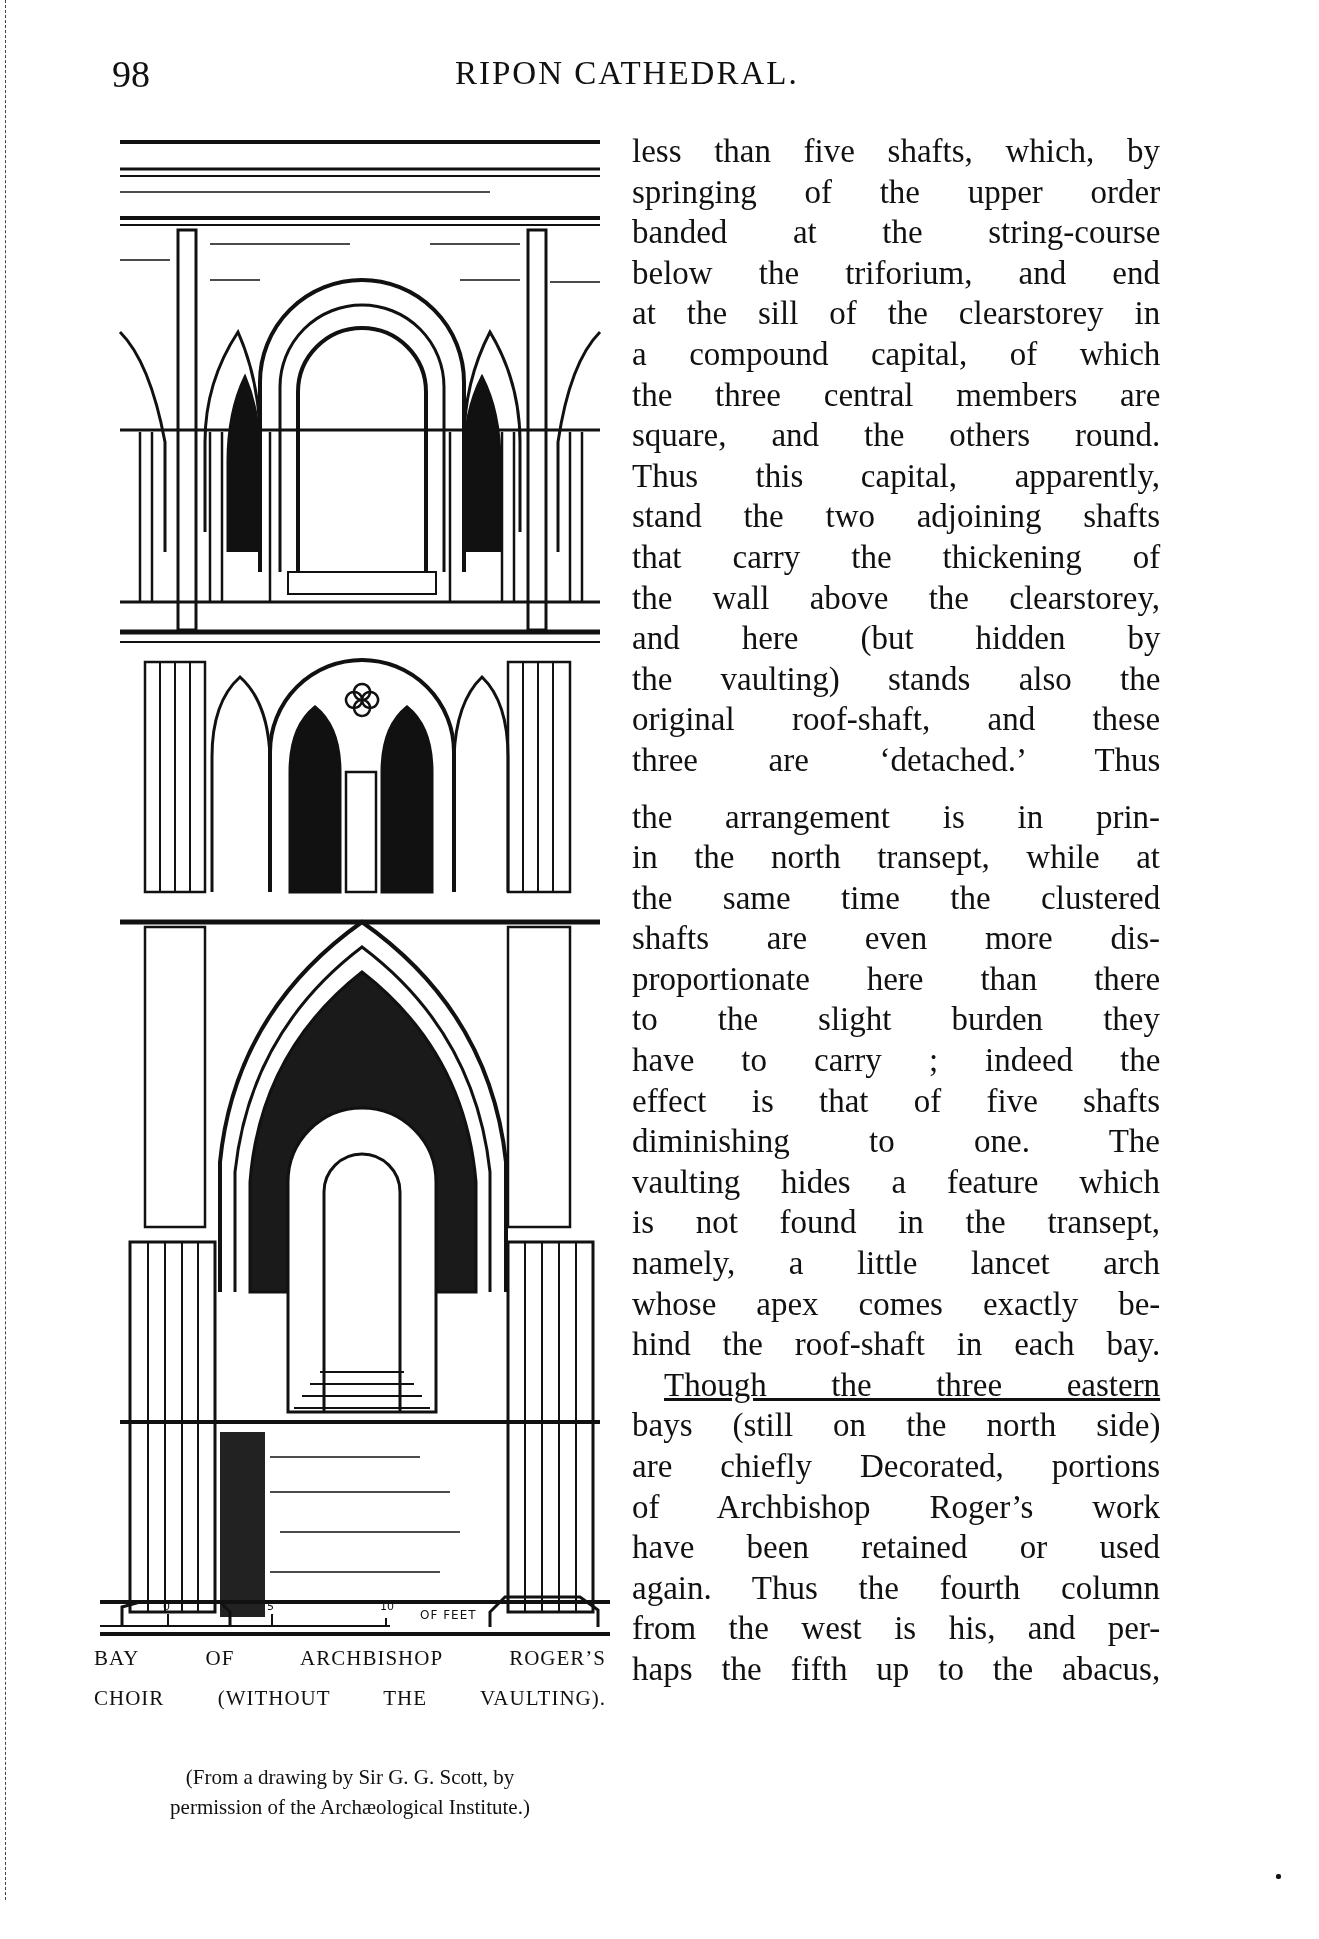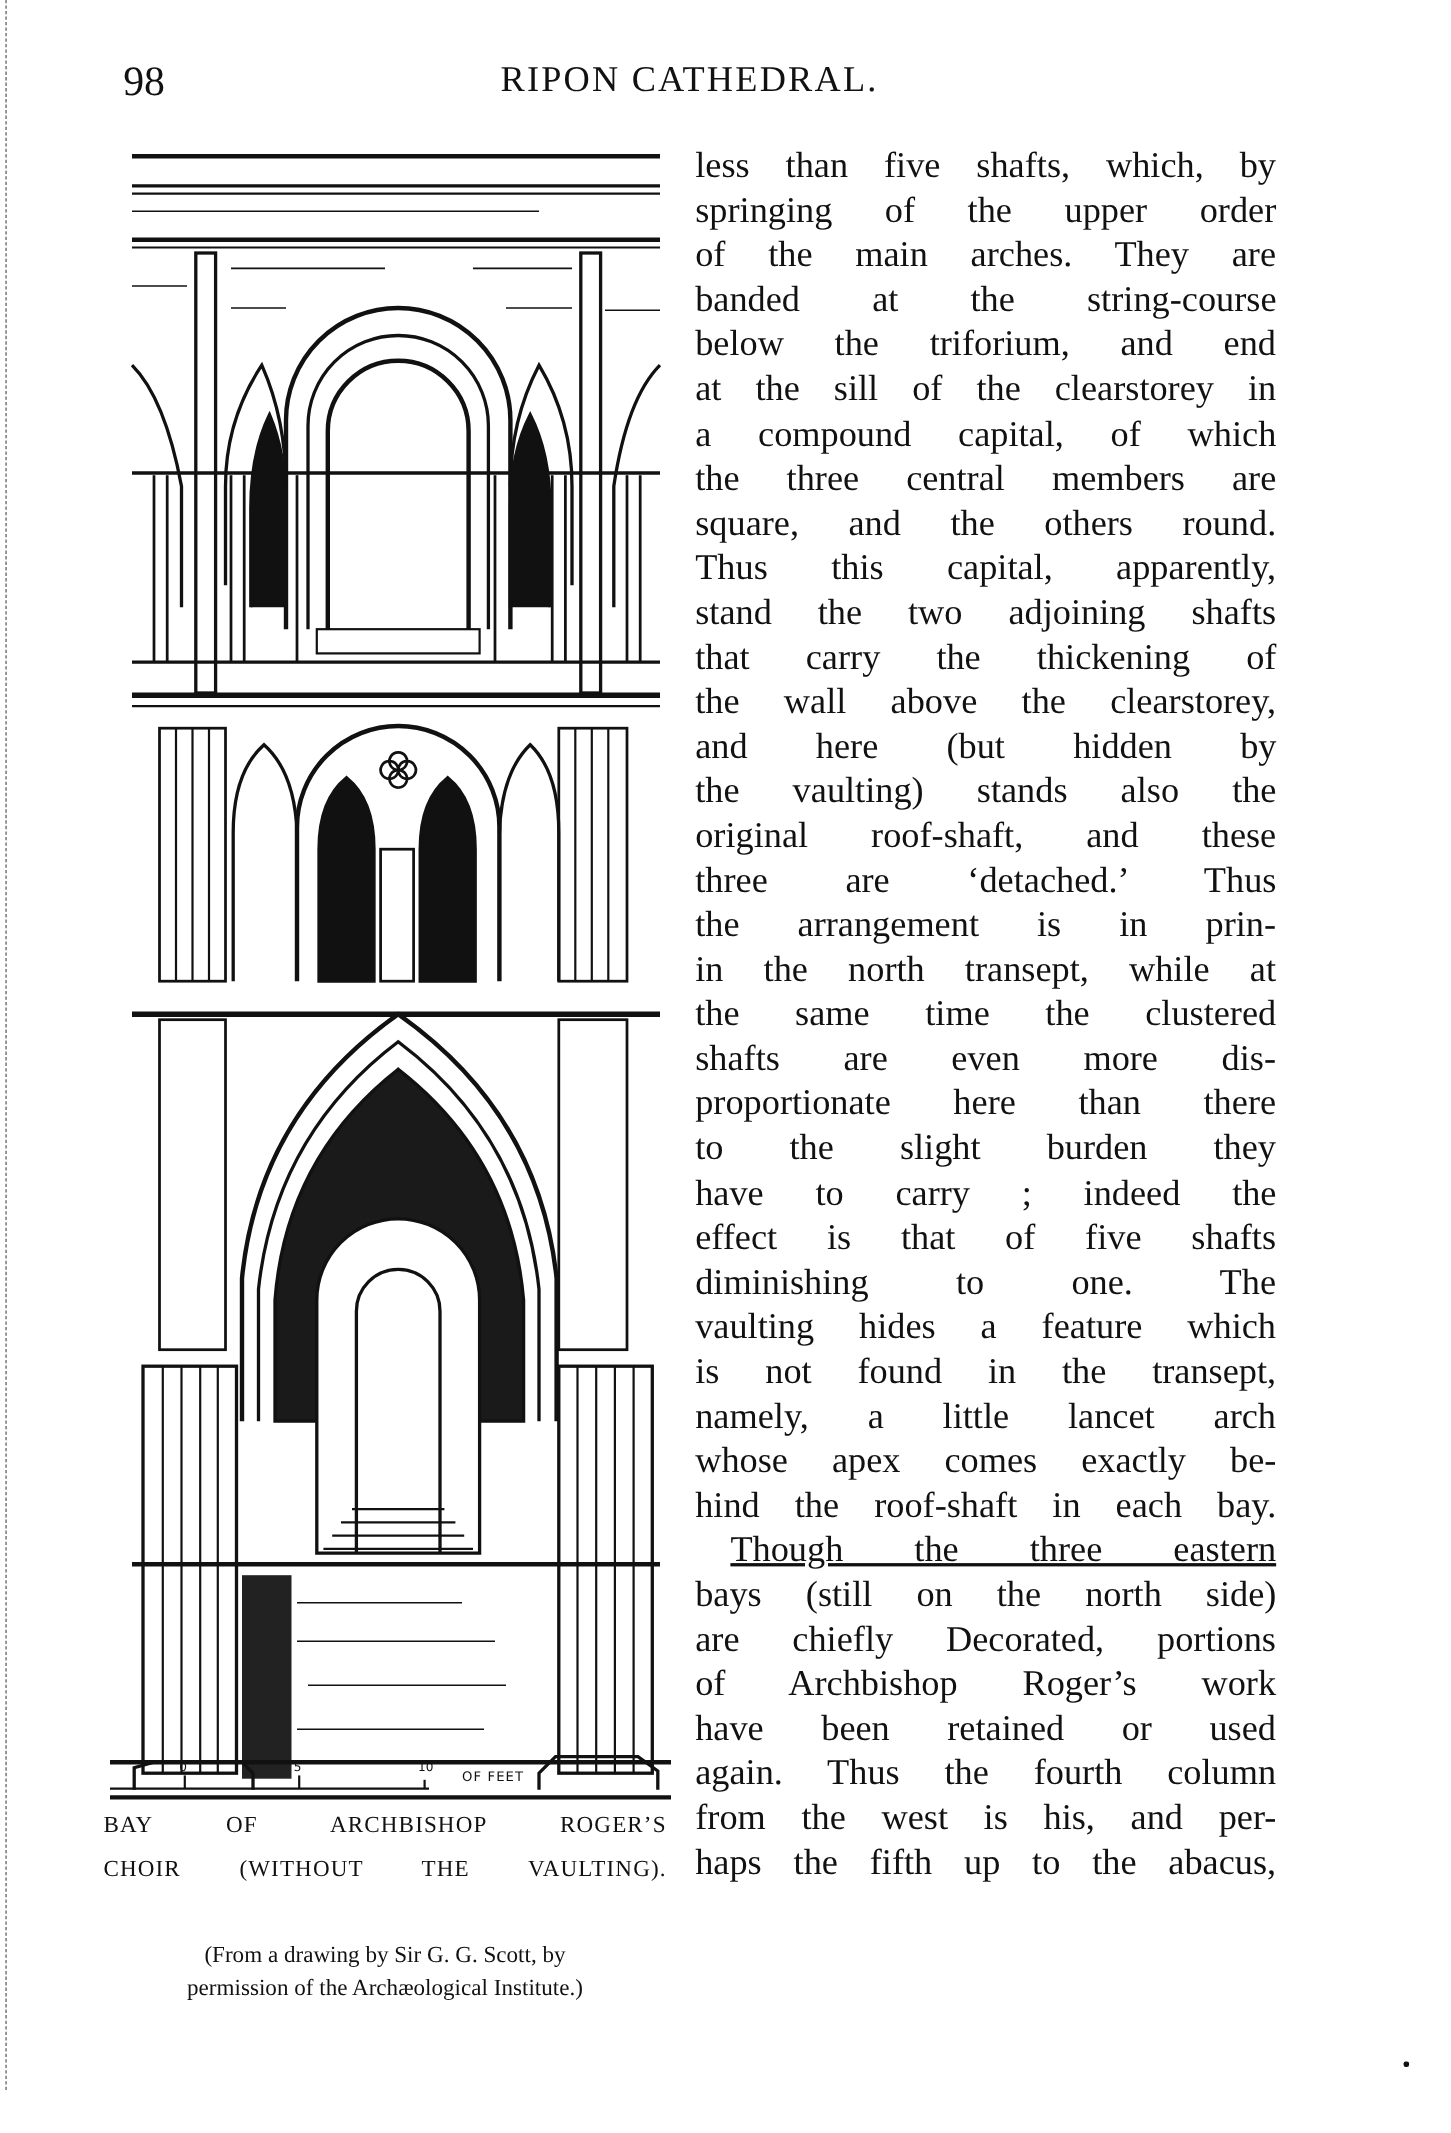--- a/index.html
+++ b/index.html
@@ -174,36 +174,35 @@
   <span>CHOIR (WITHOUT THE VAULTING).</span>
 </div>
 <div class="caption cap-credit">
   <div>(From a drawing by Sir G. G. Scott, by</div>
   <div>permission of the Archæological Institute.)</div>
 </div>
 
 <div class="body-text" id="body-text">
     <span class="line" style="display: block; word-spacing: 24.4px;">less than five shafts, which, by</span>
     <span class="line" style="display: block; word-spacing: 39.5px;">springing of the upper order</span>
-    <span class="line" style="display: block; word-spacing: 30.6px;">of the main arches.  They are</span>
     <span class="line" style="display: block; word-spacing: 57.3333px;">banded at the string-course</span>
     <span class="line" style="display: block; word-spacing: 37.75px;">below the triforium, and end</span>
     <span class="line" style="display: block; word-spacing: 22.6667px;">at the sill of the clearstorey in</span>
     <span class="line" style="display: block; word-spacing: 34.25px;">a compound capital, of which</span>
     <span class="line" style="display: block; word-spacing: 34.5px;">the three central members are</span>
     <span class="line" style="display: block; word-spacing: 36.75px;">square, and the others round.</span>
     <span class="line" style="display: block; word-spacing: 47px;">Thus this capital, apparently,</span>
     <span class="line" style="display: block; word-spacing: 33.5px;">stand the two adjoining shafts</span>
     <span class="line" style="display: block; word-spacing: 42.75px;">that carry the thickening of</span>
     <span class="line" style="display: block; word-spacing: 32px;">the wall above the clearstorey,</span>
     <span class="line" style="display: block; word-spacing: 53.75px;">and here (but hidden by</span>
     <span class="line" style="display: block; word-spacing: 40px;">the vaulting) stands also the</span>
     <span class="line" style="display: block; word-spacing: 49px;">original roof-shaft, and these</span>
     <span class="line" style="display: block; word-spacing: 62.3333px;">three are ‘detached.’  Thus</span>
-    <span class="line" style="display: block; word-spacing: 44.5px;">the arrangement is in prin-</span>
+    <span class="line" style="display: block; word-spacing: 44.5px; margin-top: 16px;">the arrangement is in prin-</span>
     <span class="line" style="display: block; word-spacing: 28.2px;">in the north transept, while at</span>
     <span class="line" style="display: block; word-spacing: 42.25px;">the same time the clustered</span>
     <span class="line" style="display: block; word-spacing: 49.5px;">shafts are even more dis-</span>
     <span class="line" style="display: block; word-spacing: 48.6667px;">proportionate here than there</span>
     <span class="line" style="display: block; word-spacing: 51.75px;">to the slight burden they</span>
     <span class="line" style="display: block; word-spacing: 38.8px;">have to carry ; indeed the</span>
     <span class="line" style="display: block; word-spacing: 37px;">effect is that of five shafts</span>
     <span class="line" style="display: block; word-spacing: 71px;">diminishing to one.  The</span>
     <span class="line" style="display: block; word-spacing: 32.5px;">vaulting hides a feature which</span>
     <span class="line" style="display: block; word-spacing: 33.4px;">is not found in the transept,</span>

